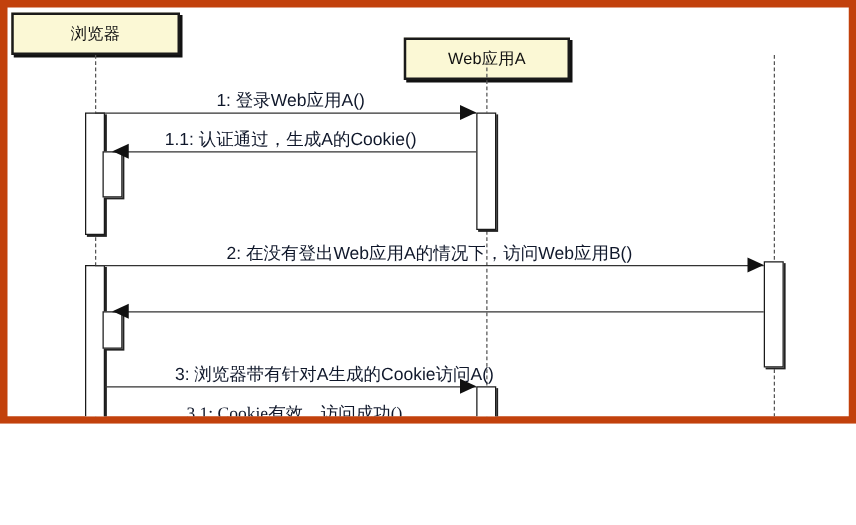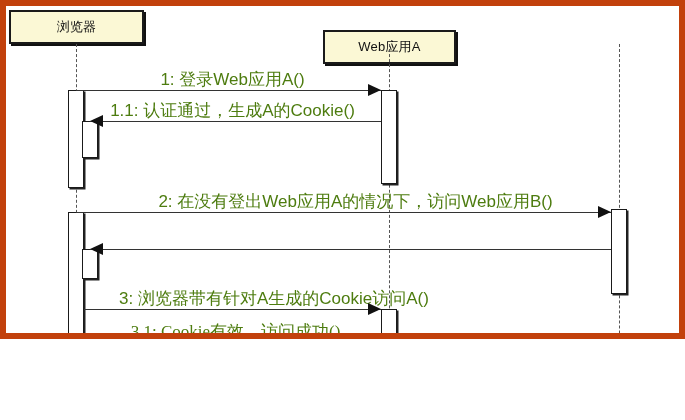--- a/index.html
+++ b/index.html
@@ -66,22 +66,22 @@
     border-bottom: 6px solid transparent;
   }
   .arrow-head.right {
     border-left: 13px solid #111111;
   }
   .arrow-head.left {
     border-right: 13px solid #111111;
   }
   .msg-label {
     position: absolute;
-    font-size: 17px;
-    color: #4d7c0f;
+    font-size: 14px;
+    color: #0f172a;
     white-space: nowrap;
     text-align: center;
     line-height: 16px;
   }
 
   
   .watermark {
     position: absolute;
     display: flex;
     align-items: center;
@@ -124,21 +124,21 @@
   <div class="activation" style="left:76px; top:336px; width:16px; height:30px;"></div>
 
   <div class="msg-label" style="left:70px; top:66px; width:313px;">1: 登录Web应用A()</div>
   <div class="msg-line" style="left:70px; top:84px; width:305px;"></div>
   <div class="arrow-head right" style="left:362px; top:78px;"></div>
 
   <div class="msg-label" style="left:78px; top:97px; width:297px;">1.1: 认证通过，生成A的Cookie()</div>
   <div class="msg-line" style="left:84px; top:115px; width:291px;"></div>
   <div class="arrow-head left" style="left:84px; top:109px;"></div>
 
-  <div class="msg-label" style="left:82px; top:188px; width:535px;">2: 在没有登出Web应用A的情况下，访问Web应用B()</div>
+  <div class="msg-label" style="left:70px; top:188px; width:535px;">2: 在没有登出Web应用A的情况下，访问Web应用B()</div>
   <div class="msg-line" style="left:70px; top:206px; width:535px;"></div>
   <div class="arrow-head right" style="left:592px; top:200px;"></div>
 
   <div class="msg-line" style="left:84px; top:243px; width:521px;"></div>
   <div class="arrow-head left" style="left:84px; top:237px;"></div>
 
   <div class="msg-label" style="left:78px; top:285px; width:297px;margin-left:35px;">3: 浏览器带有针对A生成的Cookie访问A()</div>
   <div class="msg-line" style="left:78px; top:303px; width:297px;"></div>
   <div class="arrow-head right" style="left:362px; top:297px;"></div>
 

